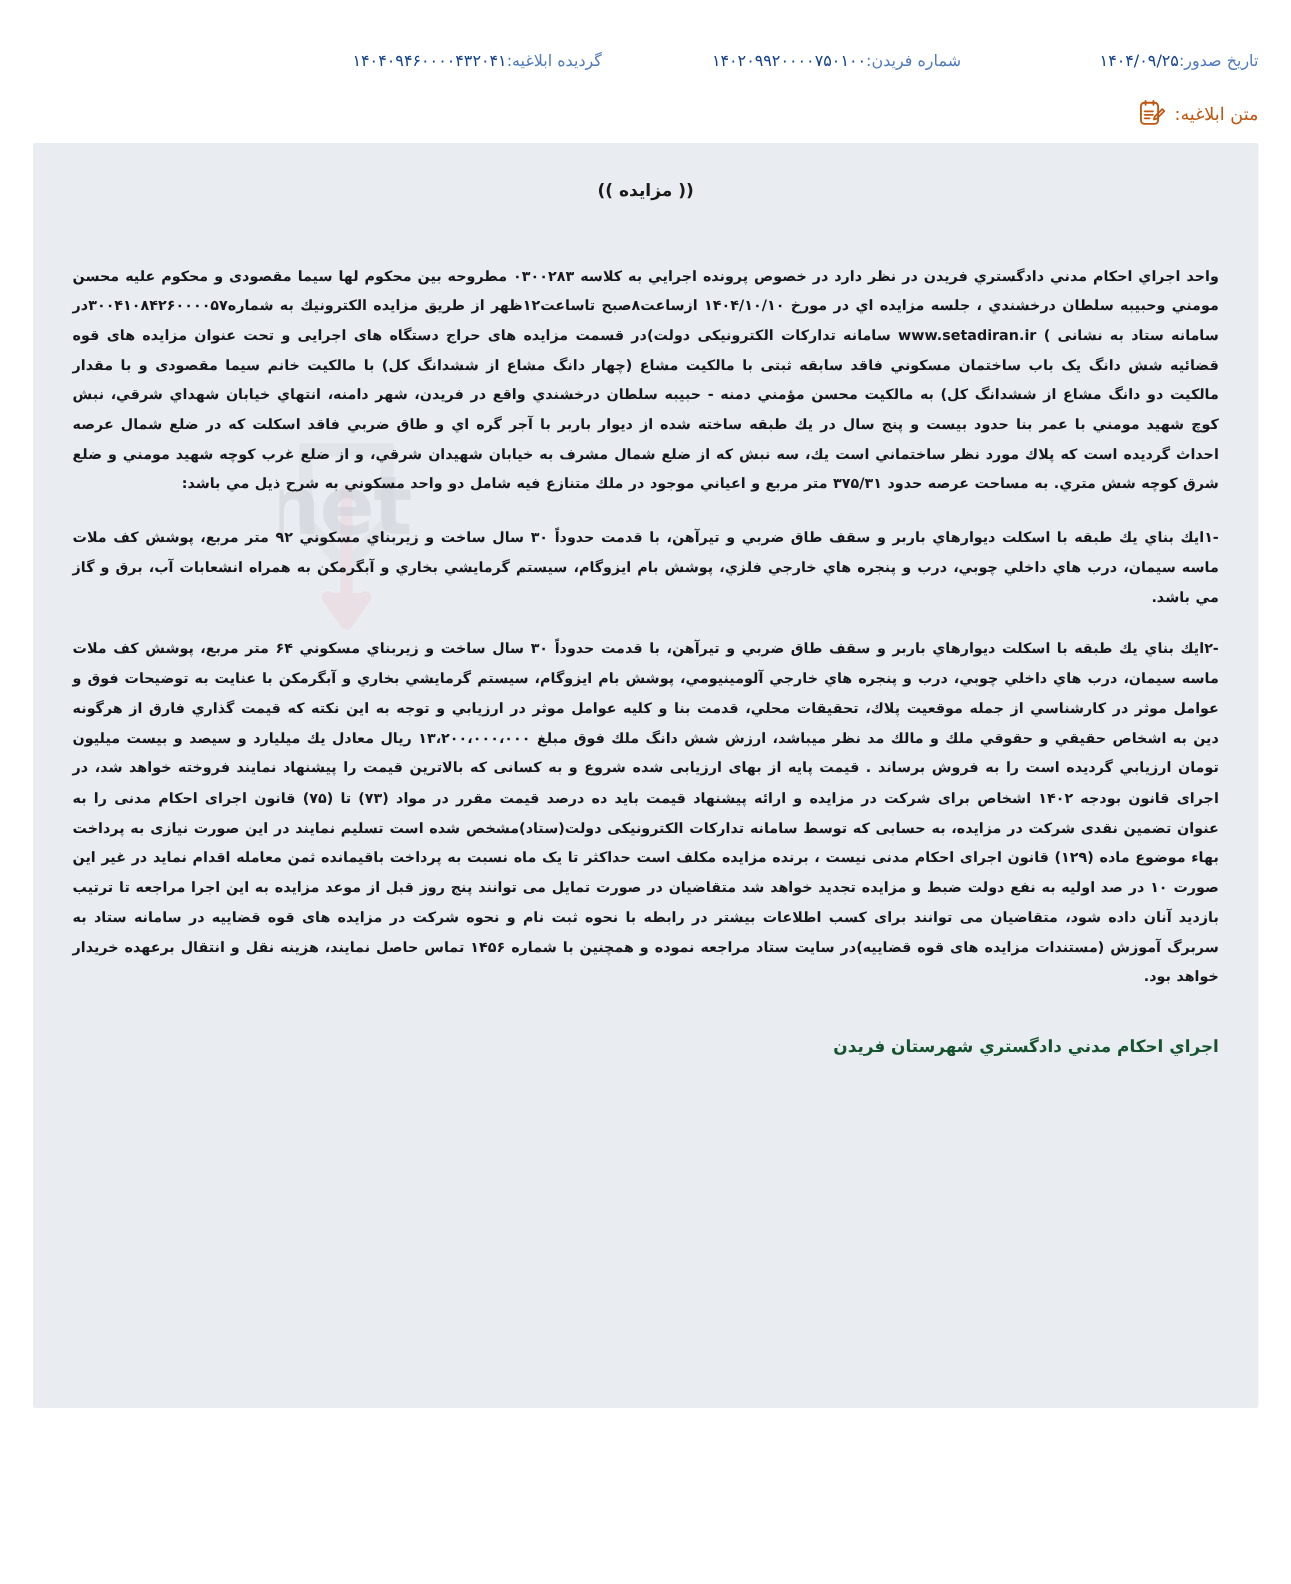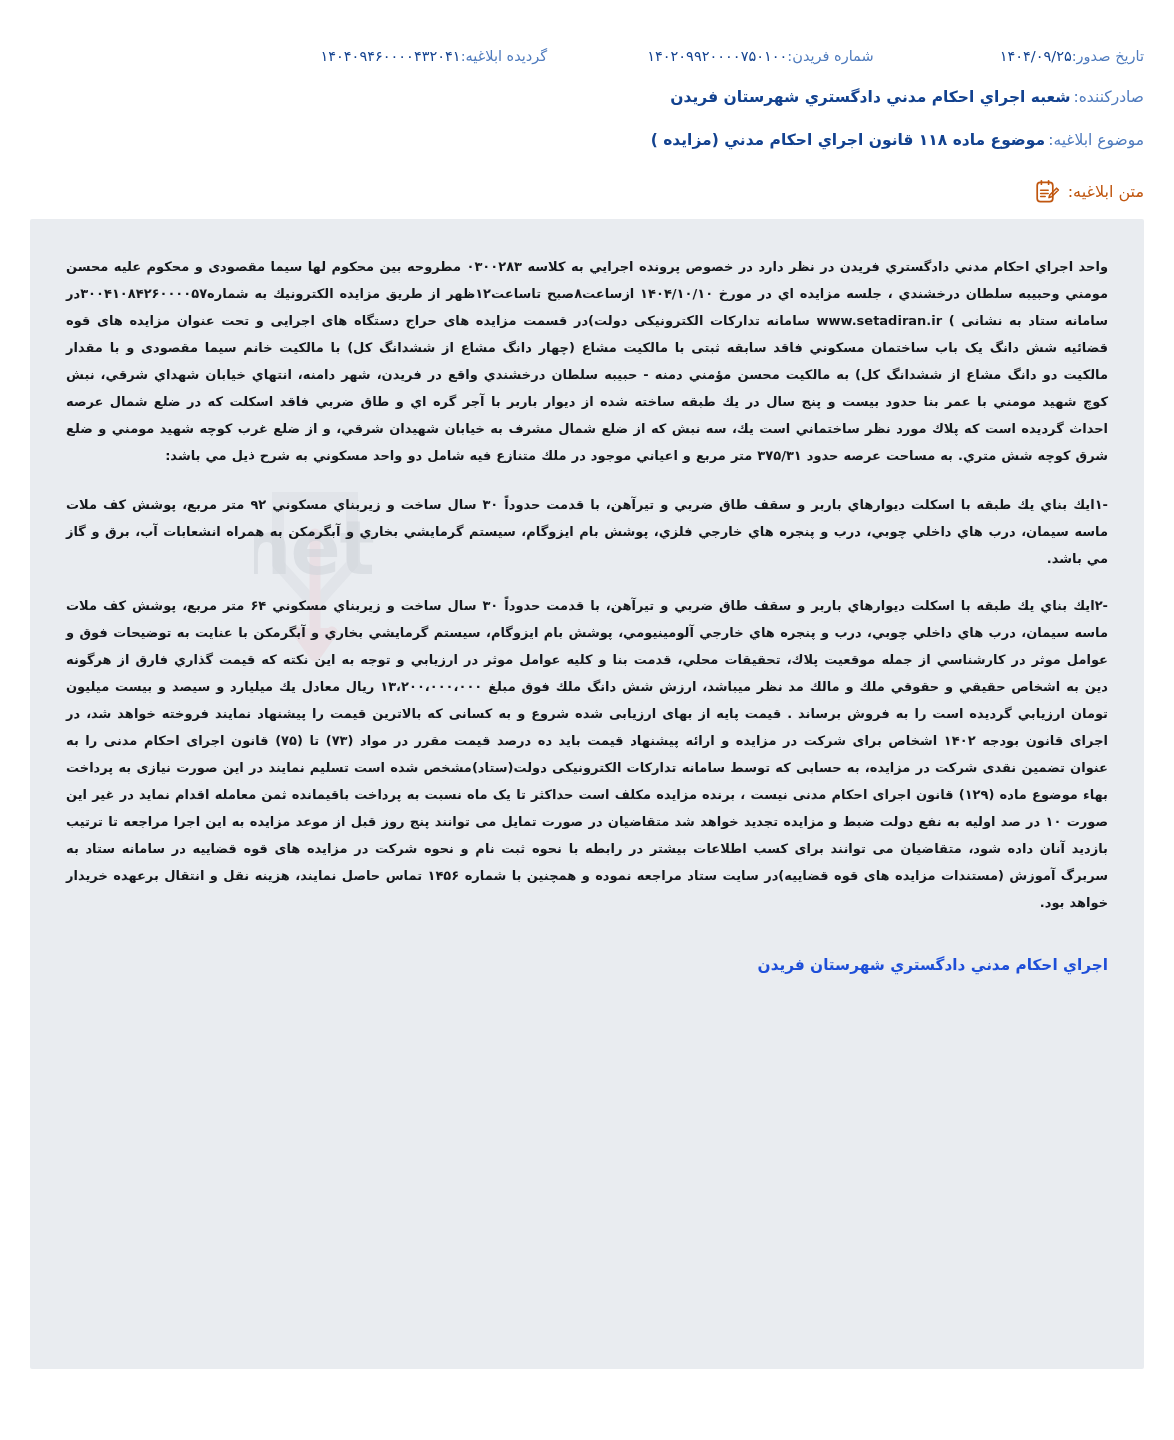--- a/index.html
+++ b/index.html
@@ -137,21 +137,21 @@
     font-size: 13px;
     font-weight: 700;
     line-height: 2.08;
     text-align: justify;
     text-align-last: right;
     margin: 0 0 22px 0;
     word-spacing: 0.5px;
   }
   p.para.tight { margin-bottom: 20px; }
   p.closing {
-    color: #1d4ed8;
+    color: #14532d;
     font-size: 15.3px;
     font-weight: 700;
     text-align: right;
     margin: 34px 0 0 0;
     line-height: 2;
   }
   .ltr-inline {
     direction: ltr;
     unicode-bidi: embed;
     display: inline-block;
@@ -169,28 +169,20 @@
     <div class="meta-spacer-a"></div>
     <div class="meta-item">
       <span class="meta-label">شماره فريدن:</span><span class="meta-value ltr-inline">۱۴۰۲۰۹۹۲۰۰۰۰۷۵۰۱۰۰</span>
     </div>
     <div class="meta-spacer-b"></div>
     <div class="meta-item">
       <span class="meta-label">گرديده ابلاغيه:</span><span class="meta-value ltr-inline">۱۴۰۴۰۹۴۶۰۰۰۰۴۳۲۰۴۱</span>
     </div>
   </div>
 
-  <div class="head-lines">
-    <div class="head-line">
-      <span class="hl-label">صادركننده:</span><span class="hl-value">شعبه اجراي احكام مدني دادگستري شهرستان فريدن</span>
-    </div>
-    <div class="head-line">
-      <span class="hl-label">موضوع ابلاغيه:</span><span class="hl-value">موضوع ماده ۱۱۸ قانون اجراي احكام مدني (مزايده )</span>
-    </div>
-  </div>
 
   <div class="section-title">
     <span class="st-text">متن ابلاغيه:</span>
     <svg class="note-icon" viewBox="0 0 26 26" aria-hidden="true">
       <rect x="3.2" y="3.4" width="15.6" height="19.2" rx="3.2" fill="none" stroke="#c0560f" stroke-width="1.7"></rect>
       <line x1="7.4" y1="1.8" x2="7.4" y2="5.2" stroke="#c0560f" stroke-width="1.7" stroke-linecap="round"></line>
       <line x1="14.6" y1="1.8" x2="14.6" y2="5.2" stroke="#c0560f" stroke-width="1.7" stroke-linecap="round"></line>
       <line x1="6.6" y1="11.2" x2="14.2" y2="11.2" stroke="#c0560f" stroke-width="1.5" stroke-linecap="round"></line>
       <line x1="6.6" y1="14.4" x2="14.2" y2="14.4" stroke="#c0560f" stroke-width="1.5" stroke-linecap="round"></line>
       <line x1="6.6" y1="17.6" x2="11.2" y2="17.6" stroke="#c0560f" stroke-width="1.5" stroke-linecap="round"></line>
@@ -204,20 +196,21 @@
       <g opacity="0.30">
         <path d="M18 18 H104 V92 L61 140 L18 92 Z" fill="#b9bec6"></path>
         <path d="M30 30 H92 V88 L61 122 L30 88 Z" fill="#e9ecf0"></path>
         <path d="M61 60 L61 168 M61 182 L44 158 M61 182 L78 158" stroke="#e8a0a8" stroke-width="11" fill="none" stroke-linecap="round" stroke-linejoin="round"></path>
         <path d="M61 186 L41 154 L81 154 Z" fill="#e8a0a8"></path>
       </g>
       <text x="120" y="100" font-family="'DejaVu Sans','Liberation Sans',sans-serif" font-size="74" font-weight="700" fill="#b9bec6" opacity="0.55" letter-spacing="-1">IrnaTender.net</text>
     </svg>
 
     <div class="body-content">
+      <div class="doc-title">(( مزايده ))</div>
 
       <p class="para">واحد اجراي احكام مدني دادگستري فريدن در نظر دارد در خصوص پرونده اجرايي به كلاسه ۰۳۰۰۲۸۳ مطروحه بين محكوم لها سيما مقصودی و محكوم عليه محسن مومني وحبيبه سلطان درخشندي ، جلسه مزايده اي در  مورخ ۱۴۰۴/۱۰/۱۰ ازساعت۸صبح تاساعت۱۲ظهر از طريق مزايده الكترونيك به شماره۳۰۰۴۱۰۸۴۲۶۰۰۰۰۵۷در سامانه ستاد به نشانی ) www.setadiran.ir سامانه تداركات الكترونيکی دولت)در قسمت مزايده های حراج دستگاه های اجرایی و تحت عنوان مزايده های قوه قضائيه شش دانگ يک باب ساختمان مسكوني فاقد سابقه ثبتی با مالكيت مشاع (چهار دانگ مشاع از ششدانگ كل) با مالكيت خانم سيما مقصودی و با مقدار مالكيت دو دانگ مشاع از ششدانگ كل) به مالكيت محسن مؤمني دمنه - حبيبه سلطان درخشندي واقع در فريدن، شهر دامنه، انتهاي خيابان شهداي شرقي، نبش كوچ شهيد مومني با عمر بنا حدود بيست و پنج سال در يك طبقه ساخته شده از ديوار باربر با آجر گره اي و طاق ضربي فاقد اسكلت كه در ضلع شمال عرصه احداث گرديده است كه پلاك مورد نظر ساختماني است يك، سه نبش كه از ضلع شمال مشرف به خيابان شهيدان شرقي، و از ضلع غرب كوچه شهيد مومني و ضلع شرق كوچه شش متري. به مساحت عرصه حدود ۳۷۵/۳۱ متر مربع و اعياني  موجود در ملك متنازع فيه شامل دو واحد مسكوني به شرح ذيل مي باشد:</p>
       <p class="para tight">-۱ايك بناي يك طبقه با اسكلت ديوارهاي باربر و سقف طاق ضربي و تيرآهن، با قدمت حدوداً ۳۰ سال ساخت و زيربناي مسكوني ۹۲  متر مربع، پوشش كف ملات ماسه سيمان، درب هاي داخلي چوبي، درب و پنجره هاي خارجي فلزي، پوشش  بام ايزوگام، سيستم گرمايشي بخاري و آبگرمكن به همراه انشعابات آب، برق و گاز مي باشد.</p>
       <p class="para">-۲ايك بناي يك طبقه با اسكلت ديوارهاي باربر و سقف طاق ضربي و تيرآهن، با قدمت حدوداً ۳۰ سال ساخت و زيربناي مسكوني ۶۴ متر مربع، پوشش كف ملات ماسه سيمان، درب هاي داخلي چوبي، درب و پنجره هاي خارجي آلومينيومي، پوشش  بام ايزوگام، سيستم گرمايشي بخاري و آبگرمكن با عنايت به توضيحات فوق و عوامل موثر در كارشناسي از جمله موقعيت پلاك، تحقيقات محلي، قدمت بنا و كليه عوامل موثر در ارزيابي و توجه به اين نكته كه  قيمت گذاري فارق از هرگونه دين به اشخاص حقيقي و حقوقي ملك و مالك مد نظر ميباشد، ارزش شش دانگ ملك فوق مبلغ ۱۳،۲۰۰،۰۰۰،۰۰۰ ريال معادل يك ميليارد و سيصد و بيست ميليون تومان ارزيابي گرديده است را به فروش برساند . قيمت پايه از بهای ارزيابی شده شروع و به كسانی كه بالاترين قيمت را پيشنهاد نمايند فروخته خواهد شد، در اجرای قانون بودجه ۱۴۰۲ اشخاص برای شركت در مزايده و ارائه پيشنهاد قيمت بايد ده درصد قيمت مقرر در مواد (۷۳) تا (۷۵) قانون اجرای احكام مدنی را به عنوان تضمين نقدی شركت در مزايده، به حسابی كه توسط سامانه تداركات الكترونيكی دولت(ستاد)مشخص شده است تسليم نمايند در اين صورت نيازی به پرداخت بهاء موضوع ماده (۱۲۹) قانون اجرای احكام مدنی نيست ، برنده مزايده مكلف است حداكثر تا يک ماه نسبت به پرداخت باقيمانده ثمن معامله اقدام نمايد در غير اين صورت ۱۰ در صد اوليه به نفع دولت ضبط و مزايده تجديد خواهد شد متقاضيان در صورت تمايل می توانند پنج روز قبل از موعد مزايده به اين اجرا مراجعه تا ترتيب بازديد آنان داده شود، متقاضيان می توانند برای كسب اطلاعات بيشتر در رابطه با نحوه ثبت نام و نحوه شركت در مزايده های قوه قضاييه در سامانه ستاد به سربرگ آموزش (مستندات مزايده های قوه قضاييه)در سايت ستاد مراجعه نموده و همچنين با شماره ۱۴۵۶ تماس حاصل نمايند، هزينه نقل و انتقال برعهده خريدار خواهد بود.</p>
 
       <p class="closing">اجراي احكام مدني دادگستري شهرستان فريدن</p>
     </div>
   </div>
 
 </div>

